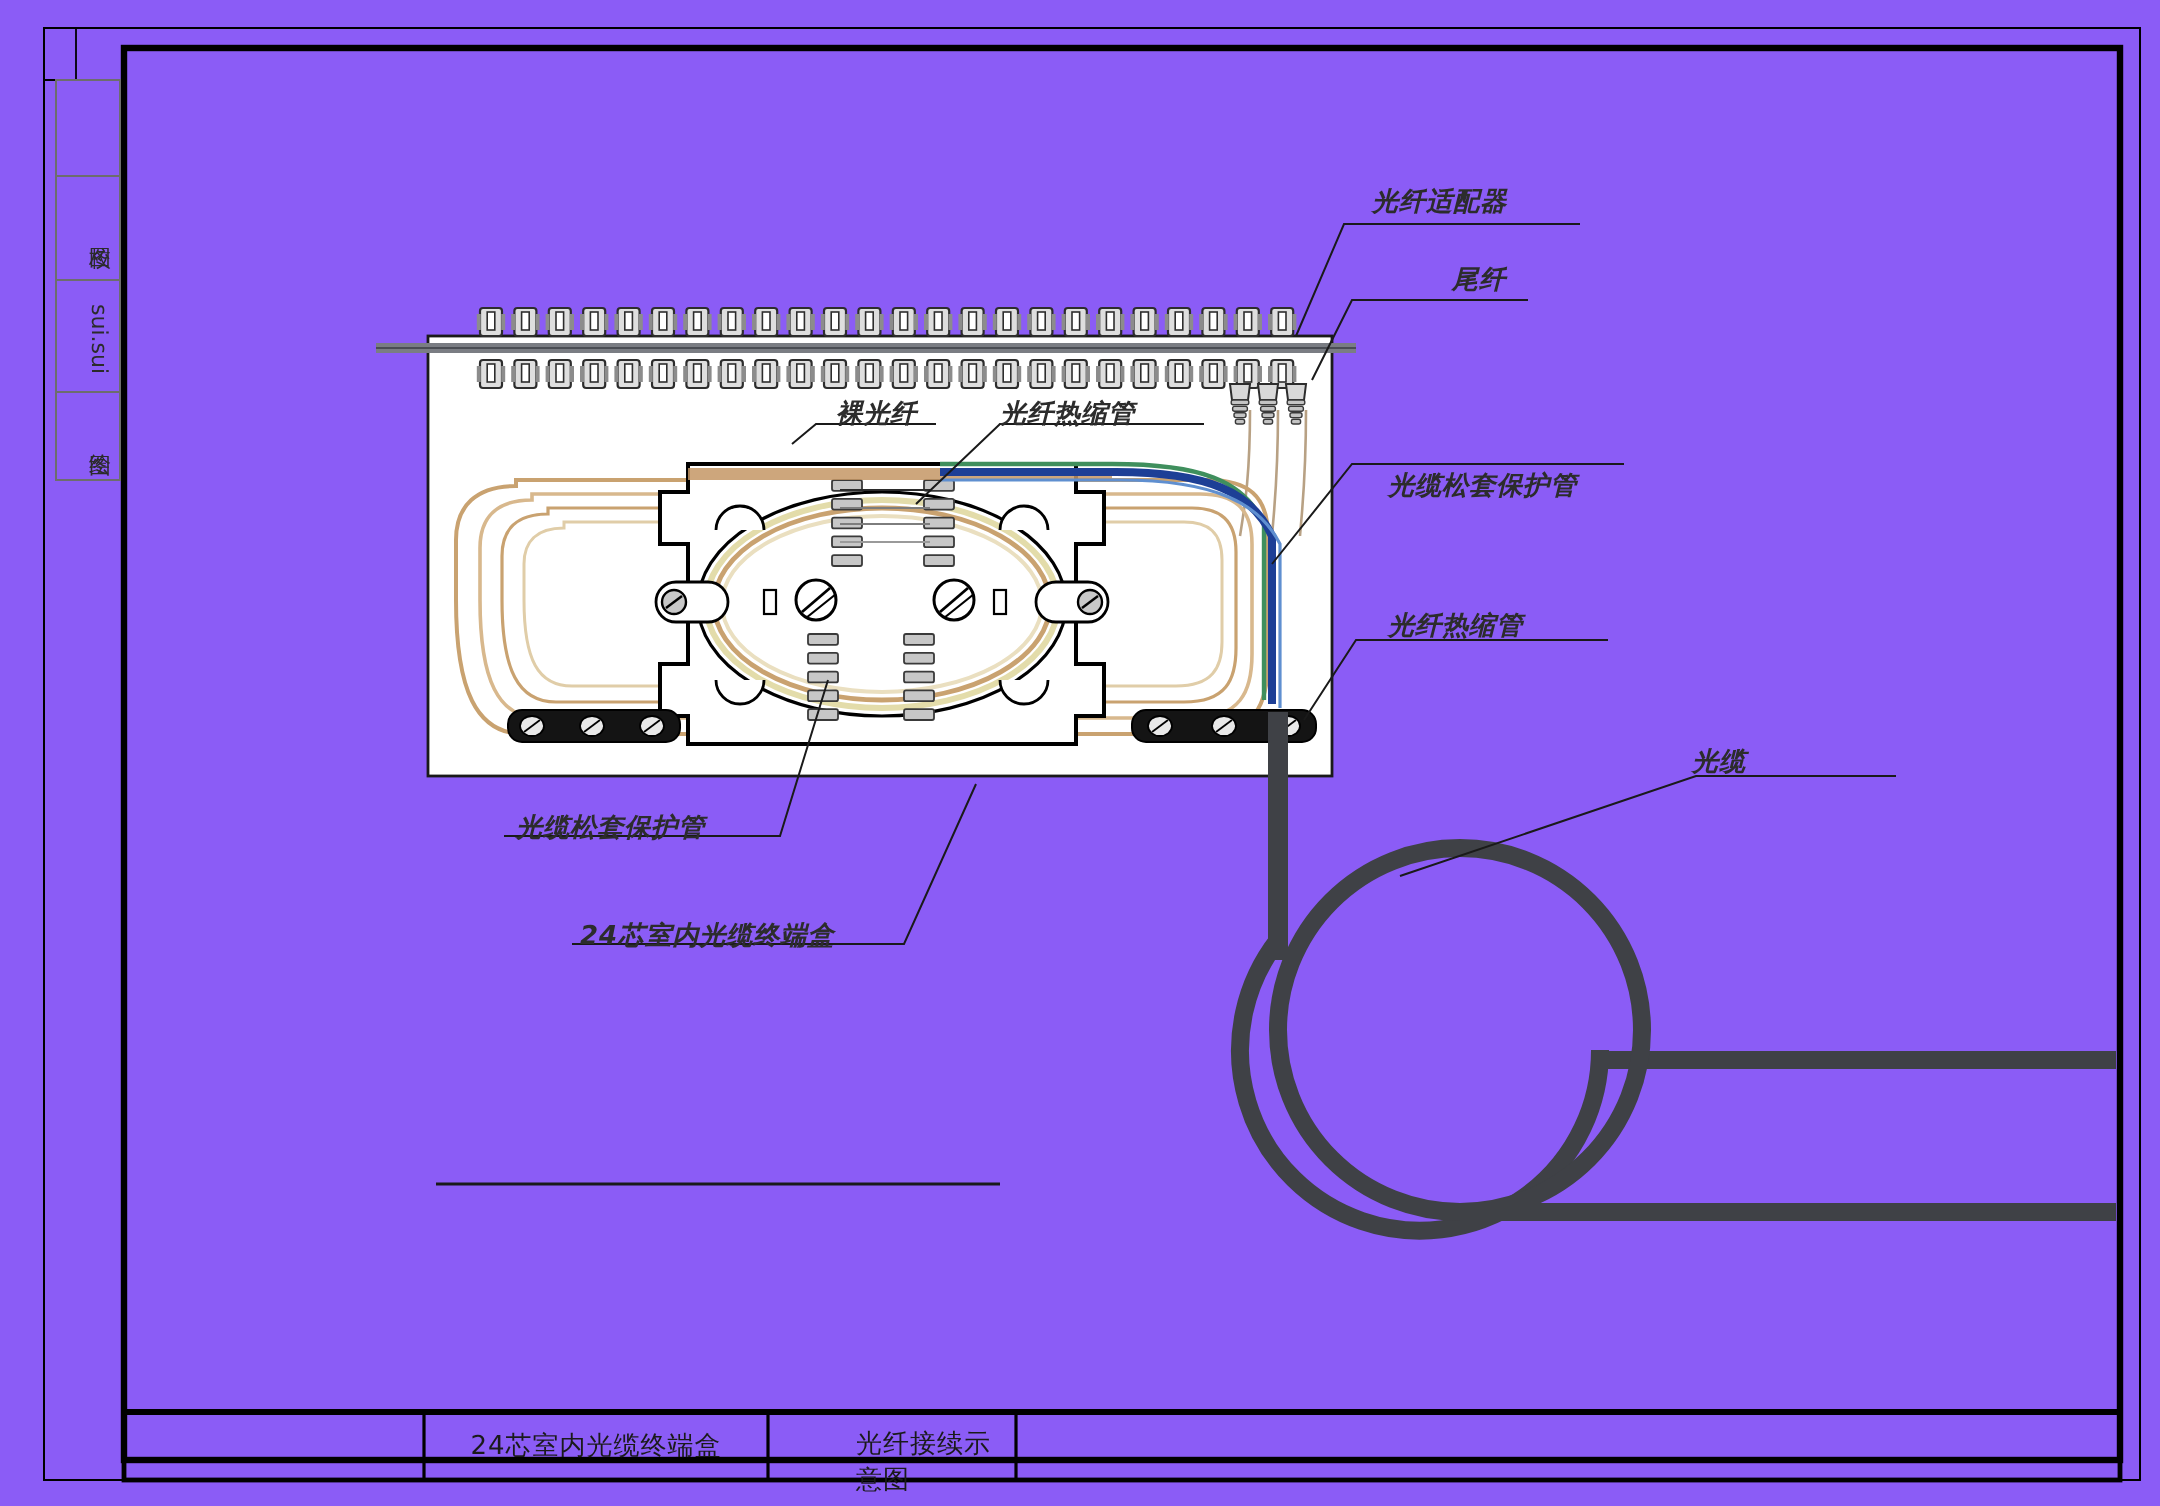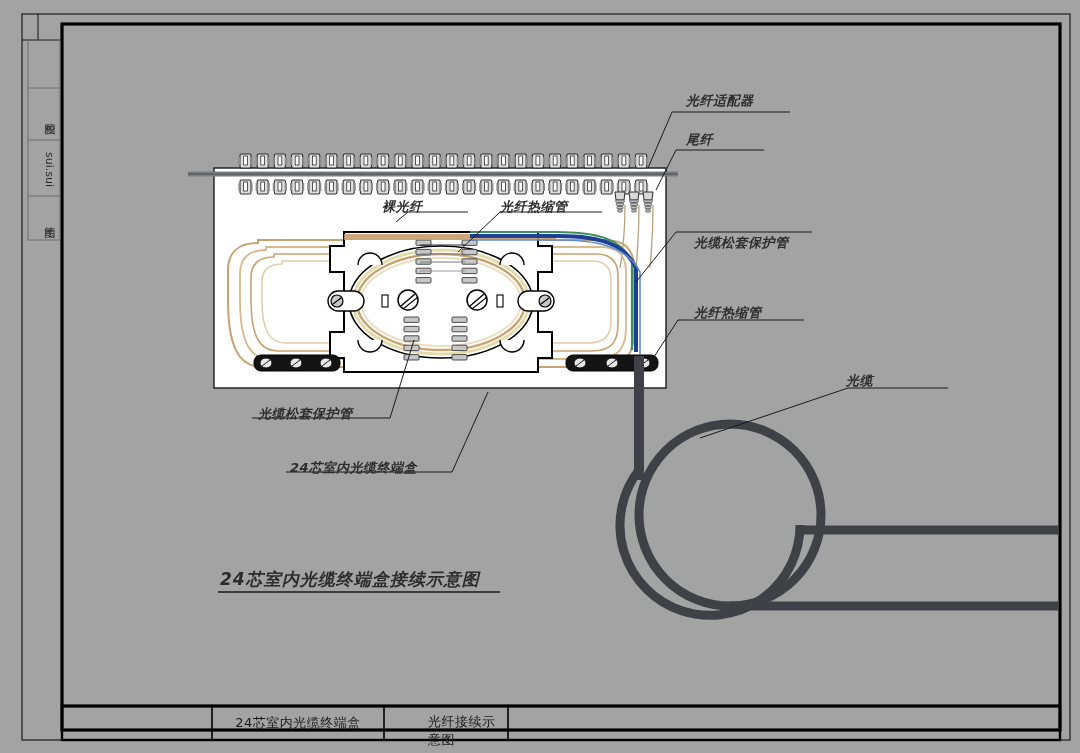--- a/index.html
+++ b/index.html
@@ -9,21 +9,21 @@
   }
   body {
     width: 1080px; height: 753px;
     font-family: "DejaVu Sans", "Liberation Sans", sans-serif;
     overflow: hidden;
     position: relative;
   }
   #root {
     position: relative;
     width: 1080px; height: 753px;
-    background: #a3a3a3;
+    background: #8b5cf6;
   }
   svg#sheet { position: absolute; top: 0; left: 0; }
 
   .lbl {
     position: absolute;
     font-family: "DejaVu Sans", "Liberation Sans", sans-serif;
     color: #2c2c2c;
     white-space: nowrap;
     font-style: italic;
     font-weight: 700;
@@ -456,28 +456,27 @@
       <line x1="384" y1="706" x2="384" y2="740" stroke="#000" stroke-width="1.6"></line>
       <line x1="508" y1="706" x2="508" y2="740" stroke="#000" stroke-width="1.6"></line>
     </g>
   </svg>
 
   <div class="vtext" style="left:34px; top:96px; height:38px; width:22px;">校图</div>
   <div class="vtext lat" style="left:34px; top:146px; height:48px; width:22px;">sui.sui</div>
   <div class="vtext" style="left:34px; top:200px; height:38px; width:22px;">绘图</div>
 
   <div class="lbl lbl-sm" style="left:686px; top:92px;">光纤适配器</div>
-  <div class="lbl lbl-sm" style="left:686px; top:131px;">尾纤</div>
-  <div class="lbl lbl-sm" style="left:382px; top:198px;">裸光纤</div>
+  <div class="lbl lbl-sm" style="left:726px; top:131px;">尾纤</div>
+  <div class="lbl lbl-sm" style="left:418px; top:198px;">裸光纤</div>
   <div class="lbl lbl-sm" style="left:500px; top:198px;text-align:center;">光纤热缩管</div>
   <div class="lbl lbl-sm" style="left:694px; top:216px;margin-top:18px;">光缆松套保护管</div>
   <div class="lbl lbl-sm" style="left:694px; top:304px;">光纤热缩管</div>
   <div class="lbl lbl-sm" style="left:258px; top:405px;">光缆松套保护管</div>
   <div class="lbl lbl-sm" style="left:290px; top:459px;">24芯室内光缆终端盒</div>
   <div class="lbl lbl-sm" style="left:846px; top:372px;">光缆</div>
 
-  <div class="lbl lbl-title" style="left:220px; top:568px;">24芯室内光缆终端盒接续示意图</div>
 
   <div class="tbl-cell" style="left:212px; top:706px; width:172px; height:34px;">24芯室内光缆终端盒</div>
   <div class="tbl-cell" style="left:384px; top:706px; width:124px; height:50px;padding-left:44px;">光纤接续示意图</div>
   <div class="tbl-cell" style="left:508px; top:706px; width:120px; height:34px;"></div>
 
 </div>
 
 </body></html>

